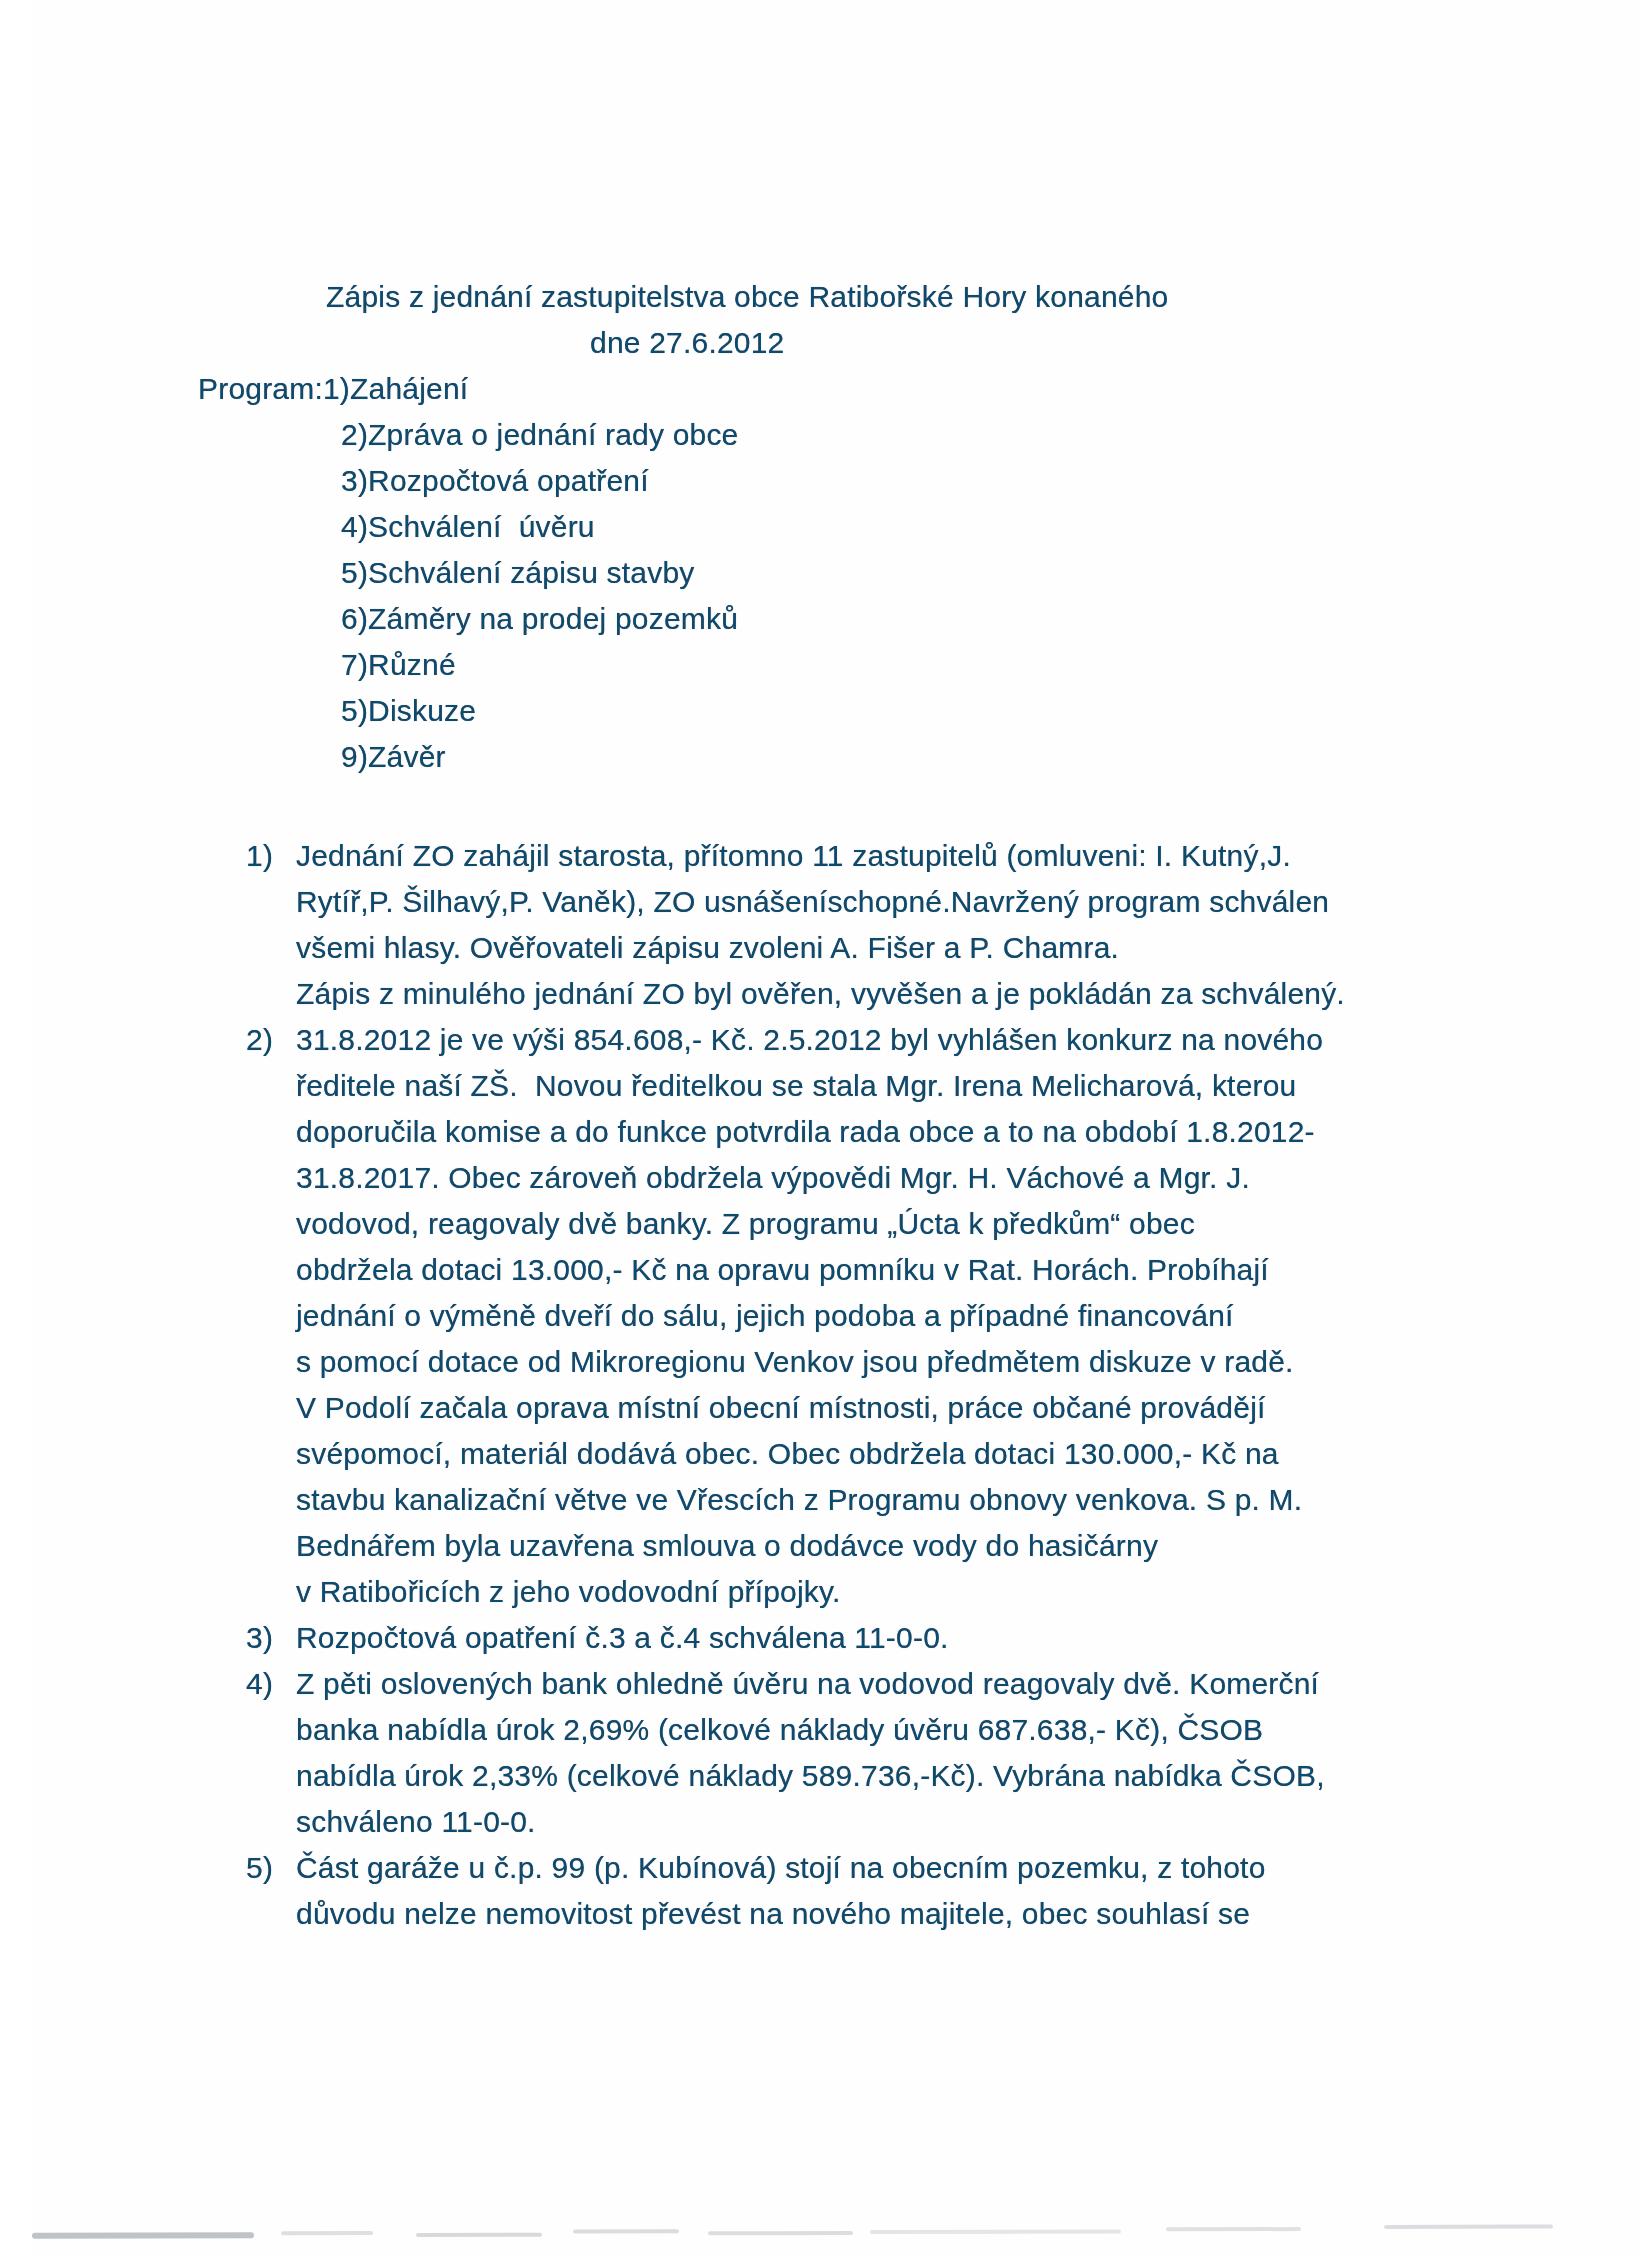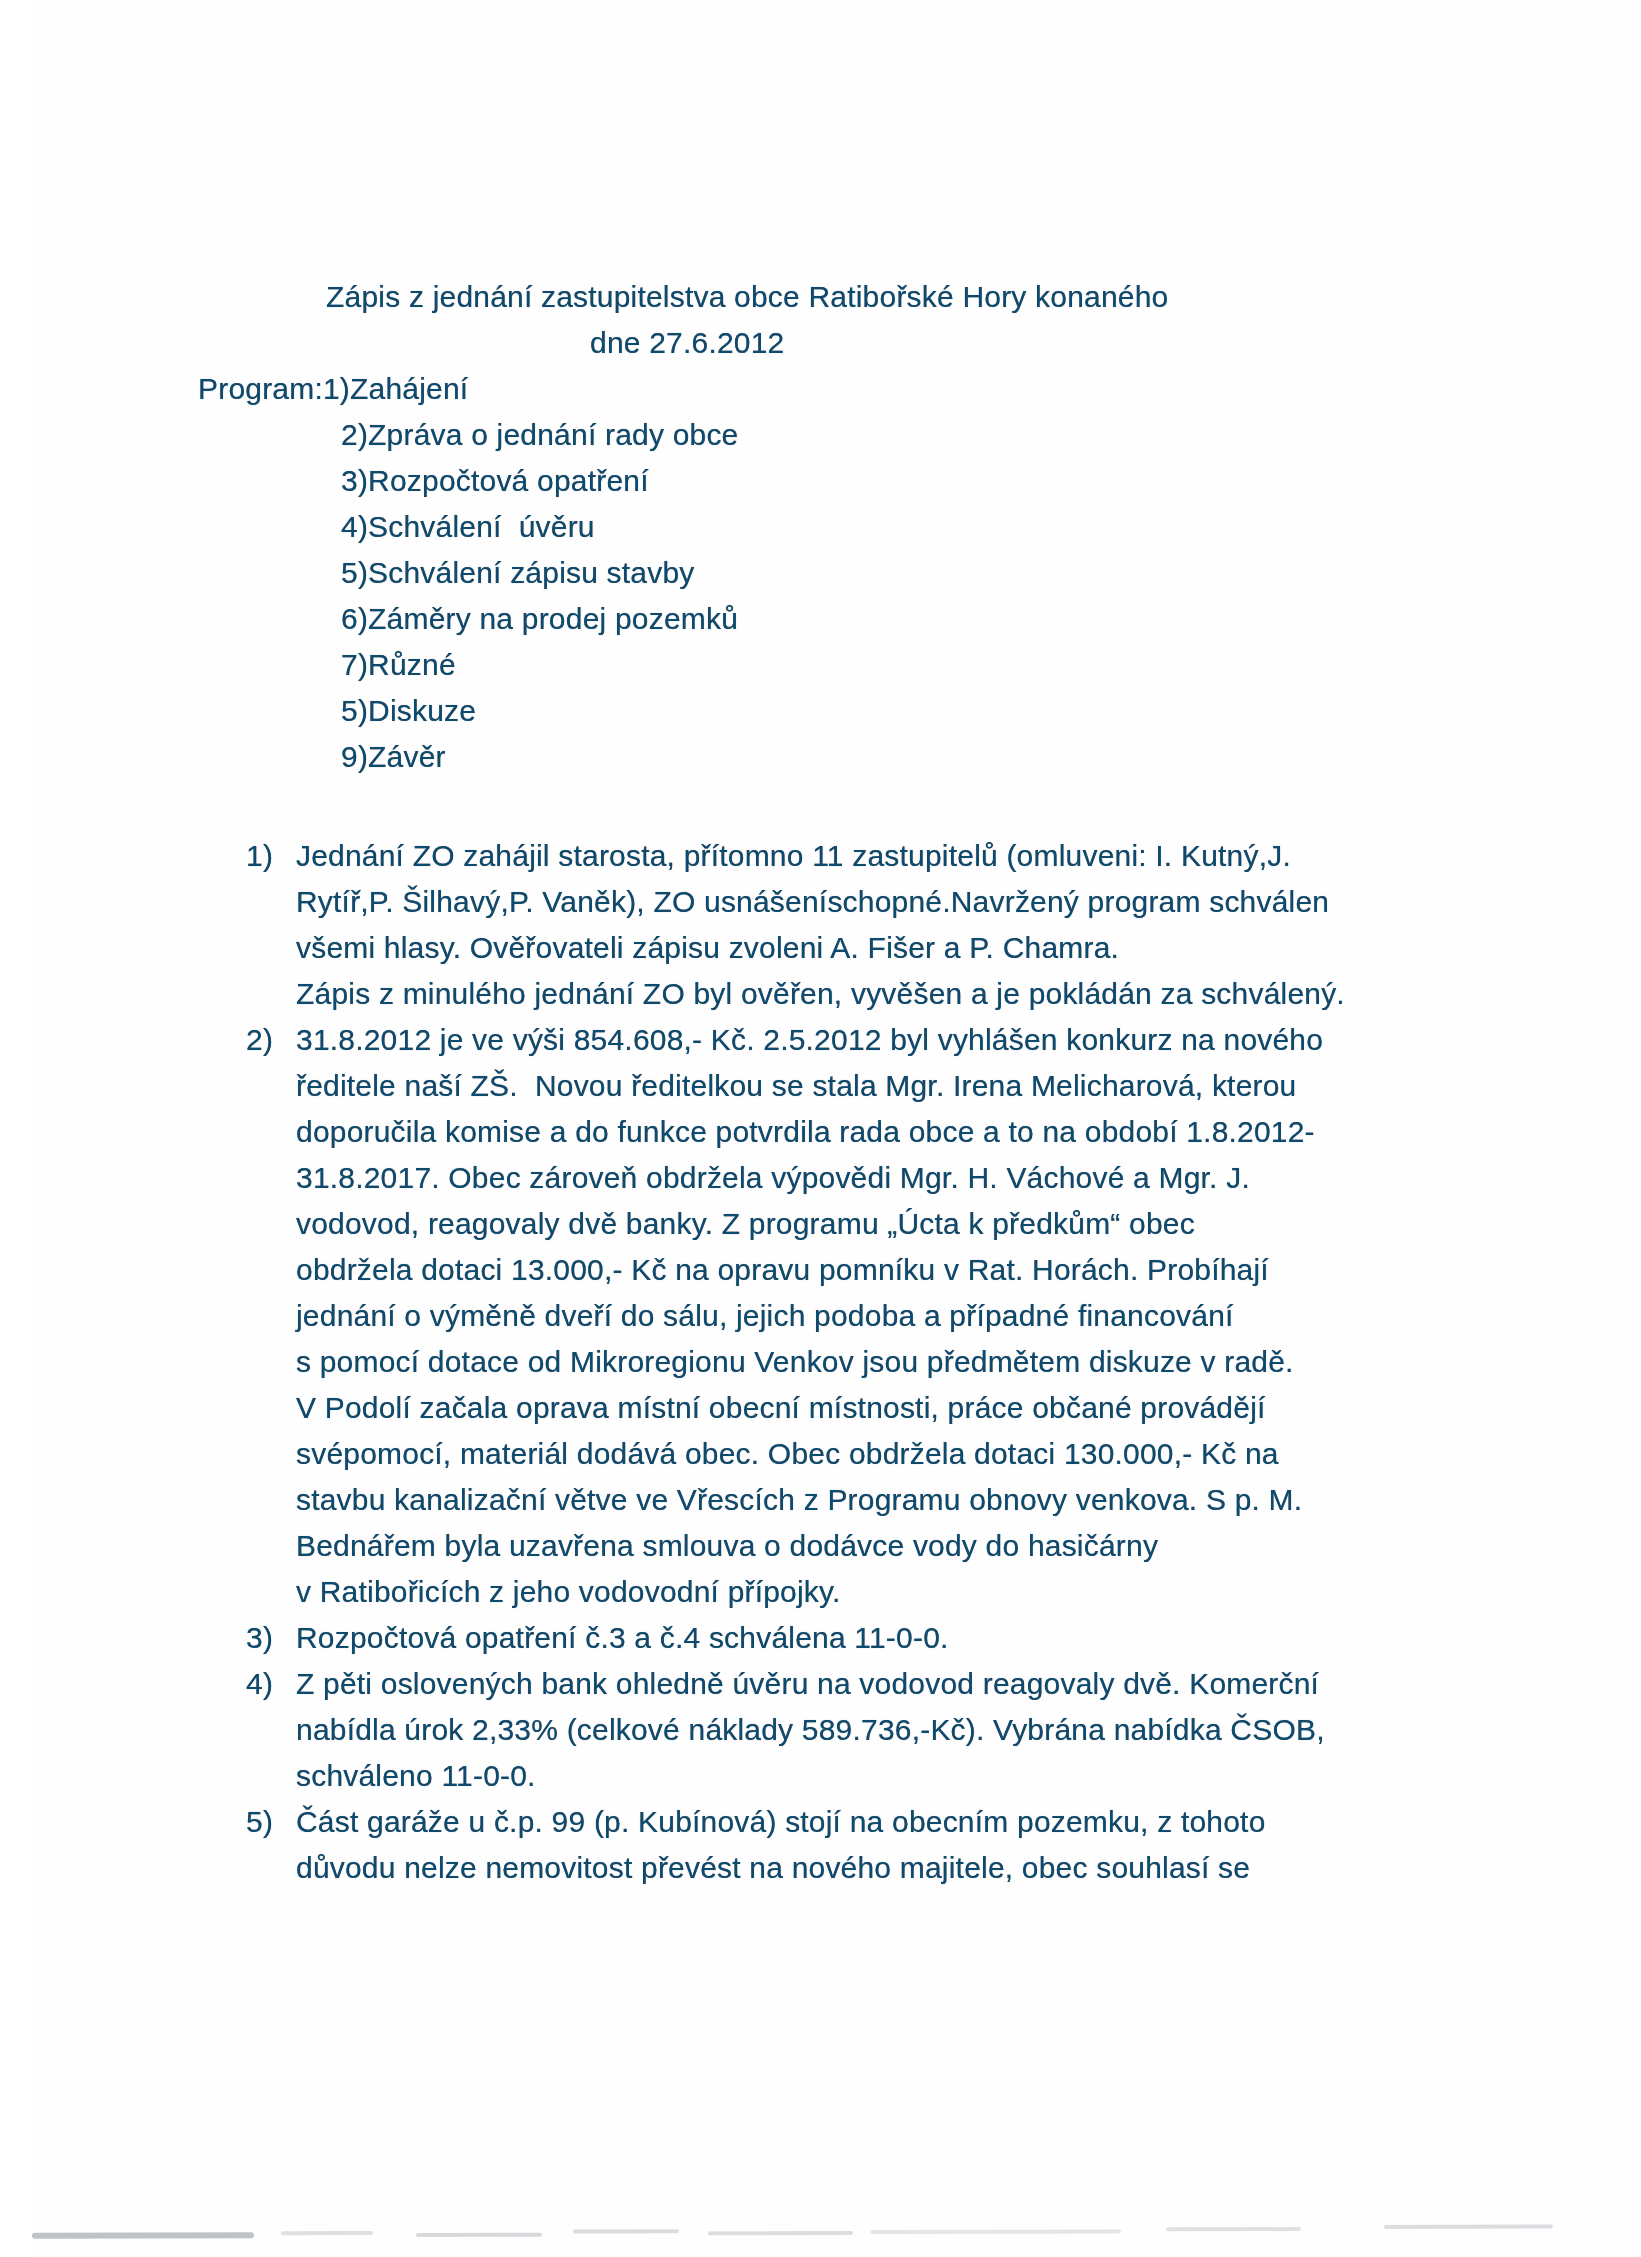--- a/index.html
+++ b/index.html
@@ -122,20 +122,21 @@
         <div class="item-number">3)</div>
         <div class="item-lines">
           <div class="doc-line">Rozpočtová opatření č.3 a č.4 schválena 11-0-0.</div>
         </div>
       </div>
 
       <div class="minutes-item">
         <div class="item-number">4)</div>
         <div class="item-lines">
           <div class="doc-line">Z pěti oslovených bank ohledně úvěru na vodovod reagovaly dvě. Komerční</div>
+          <div class="doc-line">banka nabídla úrok 2,69% (celkové náklady úvěru 687.638,- Kč), ČSOB</div>
           <div class="doc-line">nabídla úrok 2,33% (celkové náklady 589.736,-Kč). Vybrána nabídka ČSOB,</div>
           <div class="doc-line">schváleno 11-0-0.</div>
         </div>
       </div>
 
       <div class="minutes-item">
         <div class="item-number">5)</div>
         <div class="item-lines">
           <div class="doc-line">Část garáže u č.p. 99 (p. Kubínová) stojí na obecním pozemku, z tohoto</div>
           <div class="doc-line">důvodu nelze nemovitost převést na nového majitele, obec souhlasí se</div>

